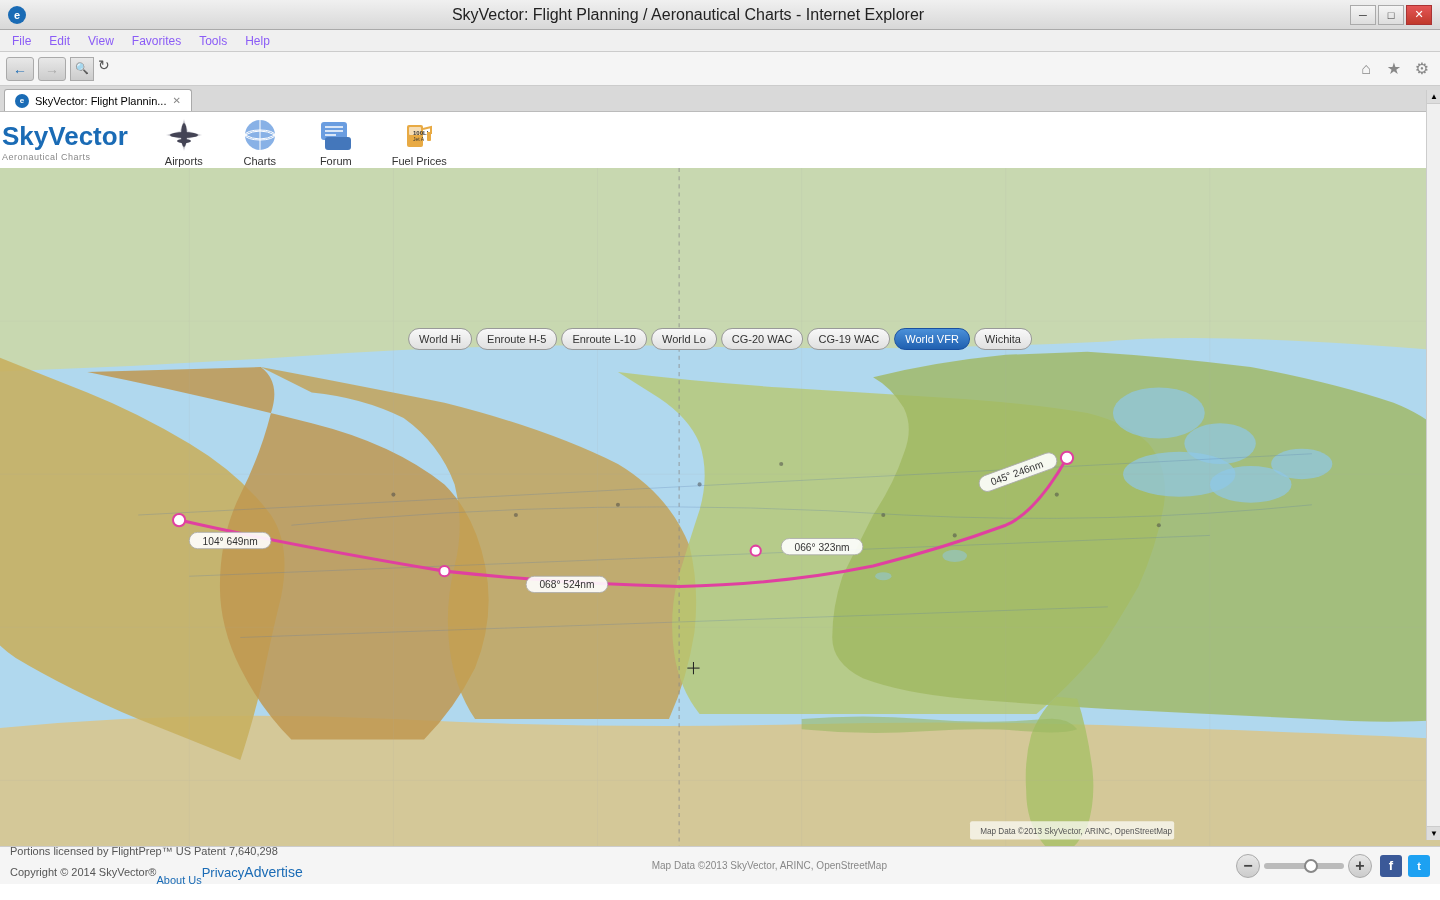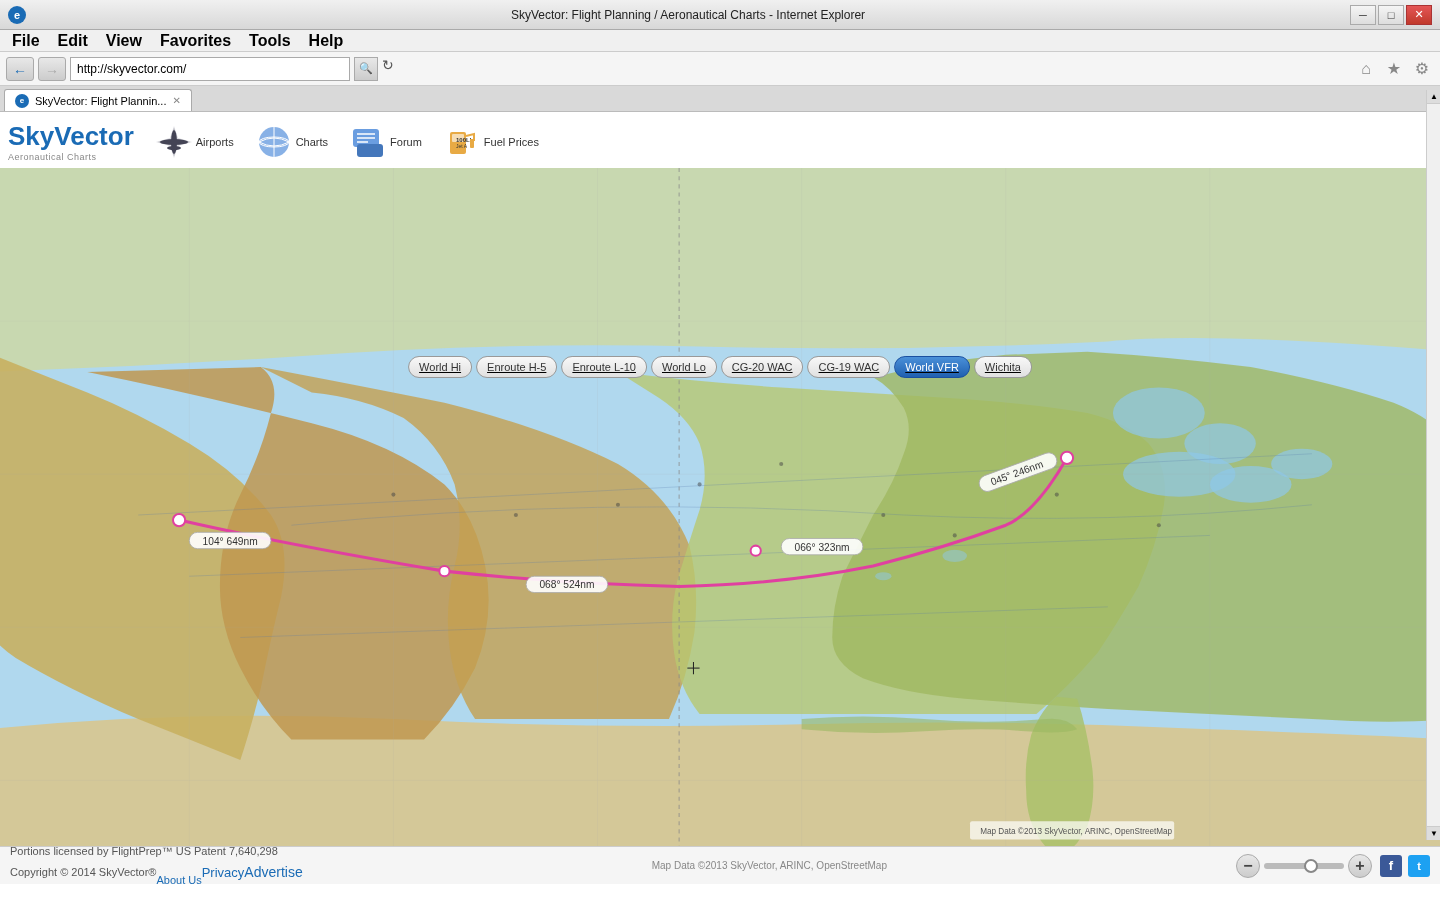--- a/index.html
+++ b/index.html
@@ -10,36 +10,36 @@
       height: 30px;
       background: linear-gradient(to bottom, #f0f0f0, #d8d8d8);
       display: flex;
       align-items: center;
       justify-content: space-between;
       padding: 0 8px;
       border-bottom: 1px solid #aaa;
       user-select: none;
     }
     #title-bar .ie-logo { width: 18px; height: 18px; background: #1a6bb5; border-radius: 50%; display: flex; align-items: center; justify-content: center; color: #fff; font-size: 11px; font-weight: bold; }
-    #title-bar .title-text { flex: 1; text-align: center; font-size: 12px; color: #222; }
+    #title-bar .title-text { flex: 1; text-align: center; font-size: 16px; color: #222; }
     #title-bar .win-controls { display: flex; gap: 2px; }
     #title-bar .win-btn { width: 26px; height: 20px; border: 1px solid #aaa; background: linear-gradient(to bottom, #f5f5f5, #ddd); cursor: pointer; display: flex; align-items: center; justify-content: center; font-size: 11px; color: #333; }
     #title-bar .win-btn.close { background: linear-gradient(to bottom, #e45656, #c0392b); color: #fff; border-color: #a33; }
 
     
     #menu-bar {
       height: 22px;
       background: #f0f0f0;
       display: flex;
       align-items: center;
       padding: 0 4px;
       border-bottom: 1px solid #ccc;
       gap: 2px;
     }
-    #menu-bar .menu-item { padding: 2px 8px; cursor: pointer; font-size: 16px; color: #000000; font-weight: bold; }
+    #menu-bar .menu-item { padding: 2px 8px; cursor: pointer; font-size: 12px; color: #8b5cf6; }
 
     
     #address-bar {
       height: 34px;
       background: #f5f5f5;
       display: flex;
       align-items: center;
       padding: 0 6px;
       gap: 4px;
       border-bottom: 1px solid #ccc;
@@ -79,27 +79,27 @@
     .tab.active { background: #fff; border-color: #aaa; color: #000; }
     .tab .tab-close { font-size: 10px; color: #888; cursor: pointer; }
     .tab-ie-icon { width: 14px; height: 14px; background: #1a6bb5; border-radius: 50%; display: inline-flex; align-items: center; justify-content: center; color: #fff; font-size: 8px; font-weight: bold; }
 
     
     #app-header {
       height: 60px;
       background: #fff;
       display: flex;
       align-items: center;
-      padding: 0 8px;
-      gap: 20px;
+      padding: 0 2px;
+      gap: 36px;
       border-bottom: 1px solid #ddd;
     }
     #skyvector-logo { display: flex; flex-direction: column; align-items: flex-start; }
     .logo-text-wrap { display: flex; flex-direction: row; align-items: baseline; }
-    .nav-icon-item { display: flex; flex-direction: row; align-items: center; cursor: pointer; gap: 2px; }
+    .nav-icon-item { display: flex; flex-direction: column; align-items: center; cursor: pointer; gap: 2px; }
     .nav-icon-item .icon-img { width: 40px; height: 36px; display: flex; align-items: center; justify-content: center; }
     .nav-icon-item .icon-label { font-size: 11px; color: #333; }
 
     
     #flight-plan-bar {
       height: 28px;
       background: #555;
       display: flex;
       align-items: center;
       padding: 0 10px;
@@ -107,27 +107,26 @@
       color: #fff;
     }
     #flight-plan-bar .fp-toggle { width: 16px; height: 16px; background: #888; border: 1px solid #aaa; cursor: pointer; display: flex; align-items: center; justify-content: center; font-size: 10px; }
     #flight-plan-bar .fp-label { font-size: 13px; color: #fff; font-weight: normal; flex: 1; }
     #flight-plan-bar .layers-btn { display: flex; align-items: center; gap: 4px; cursor: pointer; color: #fff; font-size: 12px; background: none; border: none; }
     #flight-plan-bar .link-btn { display: flex; align-items: center; gap: 4px; cursor: pointer; color: #fff; font-size: 12px; background: none; border: none; }
 
     
     #chart-tabs {
       position: absolute;
-      top: 188px;
+      top: 160px;
       left: 50%;
       transform: translateX(-50%);
       display: flex;
       gap: 4px;
       z-index: 10;
-      text-decoration: underline;
     }
     .chart-tab {
       height: 22px;
       padding: 0 10px;
       border: 1px solid #999;
       border-radius: 11px;
       background: linear-gradient(to bottom, #f8f8f8, #e0e0e0);
       cursor: pointer;
       font-size: 11px;
       color: #333;
@@ -215,21 +214,20 @@
   <div class="menu-item">Edit</div>
   <div class="menu-item">View</div>
   <div class="menu-item">Favorites</div>
   <div class="menu-item">Tools</div>
   <div class="menu-item">Help</div>
 </div>
 
 <div id="address-bar">
   <div class="nav-btn back">←</div>
   <div class="nav-btn" style="color:#aaa;">→</div>
-  <input class="address-input" value="http://skyvector.com/" readonly="" style="">
   <div class="go-btn">🔍</div>
   <div class="refresh-btn">↻</div>
   <div class="spacer"></div>
   <div class="home-btn">⌂</div>
   <div class="fav-btn">★</div>
   <div class="tools-icon">⚙</div>
 </div>
 
 <div id="tab-bar">
   <div class="tab active">

